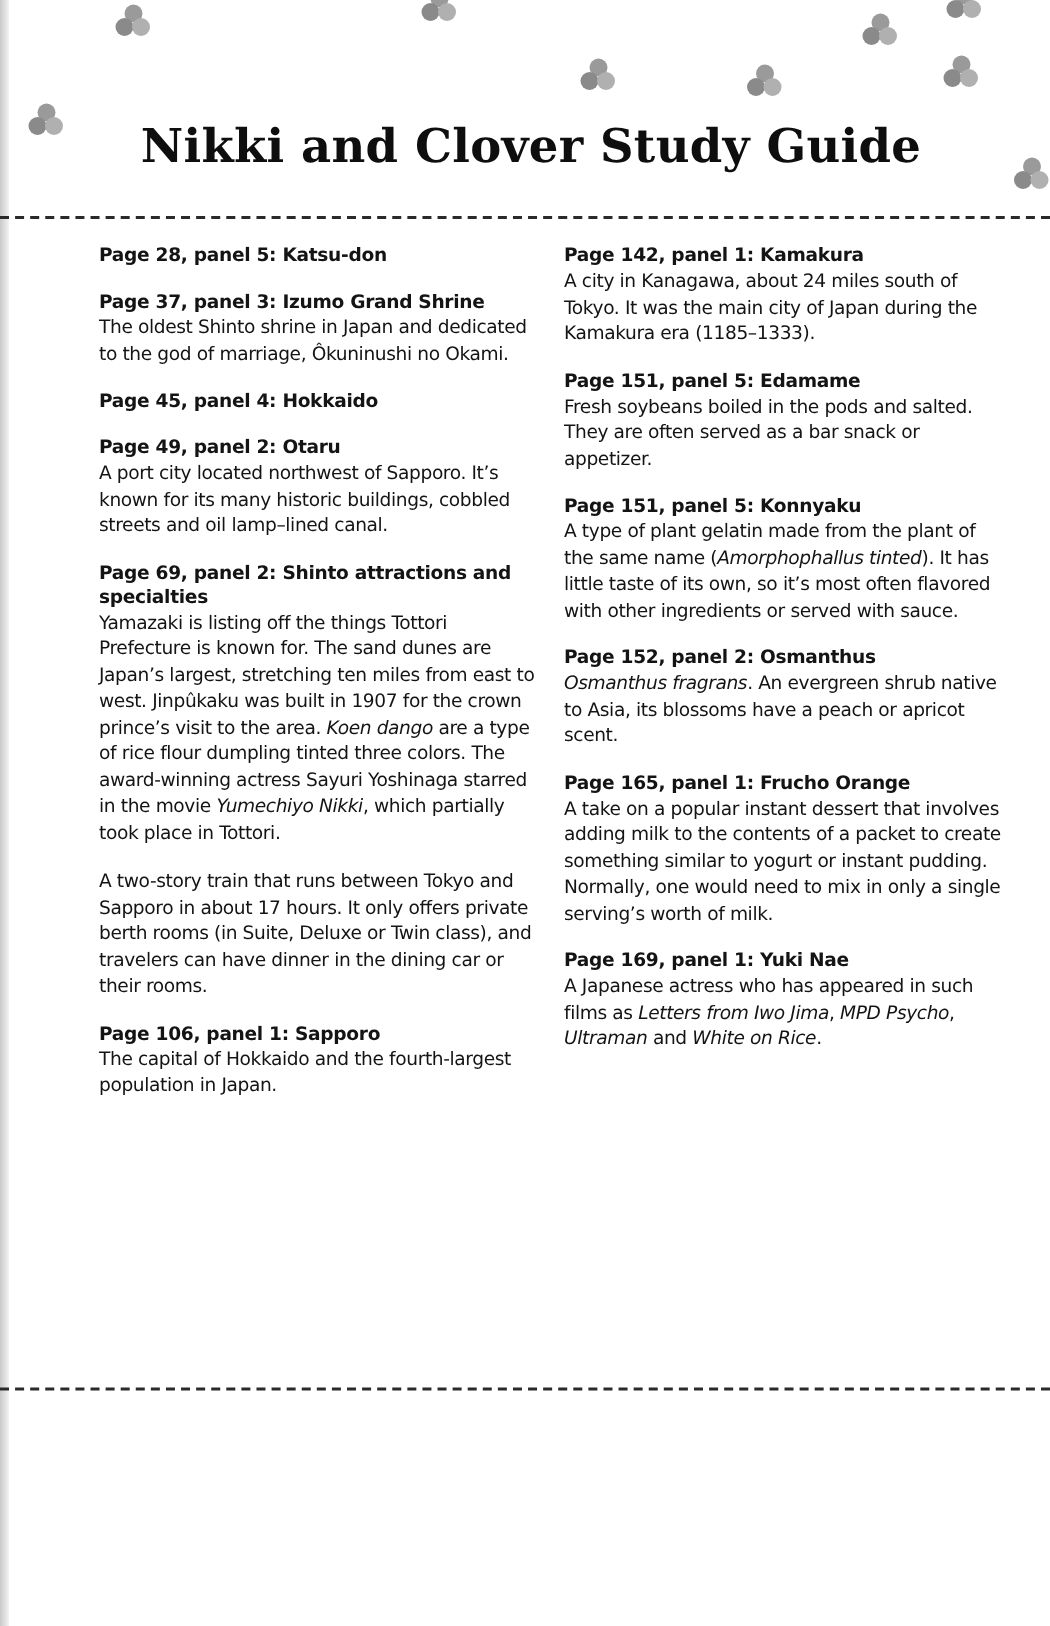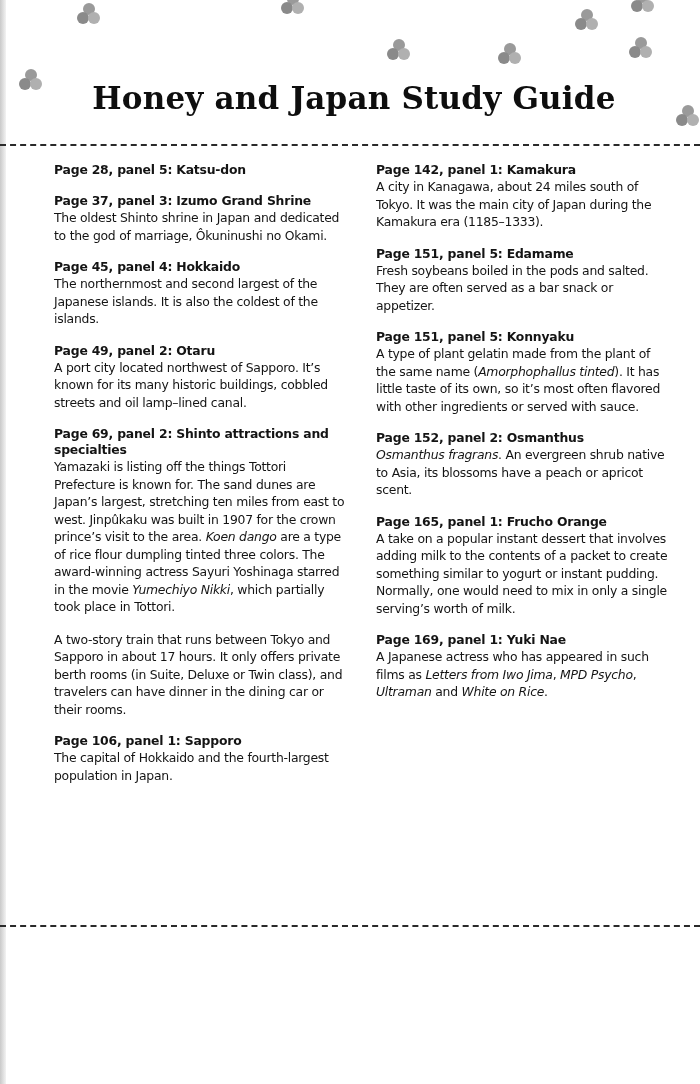--- a/index.html
+++ b/index.html
@@ -27,21 +27,21 @@
     color: #0e0e0e; margin: 0;
     padding-left: 8px;
   }
   .rule {
     position: absolute; left: 0; width: 700px; height: 0;
     border-top: 2px dashed #2a2a2a;
   }
   .rule.top { top: 144px; }
   .rule.bottom { top: 925px; }
   .col { position: absolute; top: 162px; }
-  .col.left { left: 54px; width: 292px; }
+  .col.left { left: 66px; width: 292px; }
   .col.right { left: 376px; width: 296px; }
   .entry { margin: 0 0 15px 0; }
   .entry h3 {
     margin: 0; font-size: 12.4px; font-weight: bold; line-height: 16px;
     letter-spacing: -0.2px;
   }
   .entry p {
     margin: 0; font-size: 12.4px; line-height: 17.5px; letter-spacing: -0.25px;
   }
   .entry p i { font-style: italic; }
@@ -90,35 +90,34 @@
     <span class="a"></span>
     <span class="b"></span>
     <span class="c"></span>
   </div>
 <div class="clover" style="left:675px;top:104px;">
     <span class="a"></span>
     <span class="b"></span>
     <span class="c"></span>
   </div>
 
-<h1 class="title">Honey and Japan Study Guide</h1>
+<h1 class="title">Nikki and Clover Study Guide</h1>
 
 <div class="rule top"></div>
 
 <div class="col left" id="col-left">
     <div class="entry">
       <h3>Page 28, panel 5: Katsu-don</h3>
     </div>
     <div class="entry">
       <h3>Page 37, panel 3: Izumo Grand Shrine</h3>
       <p><span>The oldest Shinto shrine in Japan and dedicated to the god of marriage, Ôkuninushi no Okami.</span></p>
     </div>
     <div class="entry">
       <h3>Page 45, panel 4: Hokkaido</h3>
-      <p><span>The northernmost and second largest of the Japanese islands. It is also the coldest of the islands.</span></p>
     </div>
     <div class="entry">
       <h3>Page 49, panel 2: Otaru</h3>
       <p><span>A port city located northwest of Sapporo.  It’s known for its many historic buildings, cobbled streets and oil lamp–lined canal.</span></p>
     </div>
     <div class="entry">
       <h3>Page 69, panel 2: Shinto attractions and specialties</h3>
       <p><span>Yamazaki is listing off the things Tottori Prefecture is known for. The sand dunes are Japan’s largest, stretching ten miles from east to west. Jinpûkaku was built in 1907 for the crown prince’s visit to the area. </span><i>Koen dango</i><span> are a type of rice flour dumpling tinted three colors. The award-winning actress Sayuri Yoshinaga starred in the movie </span><i>Yumechiyo Nikki</i><span>, which partially took place in Tottori.</span></p>
     </div>
     <div class="entry">

